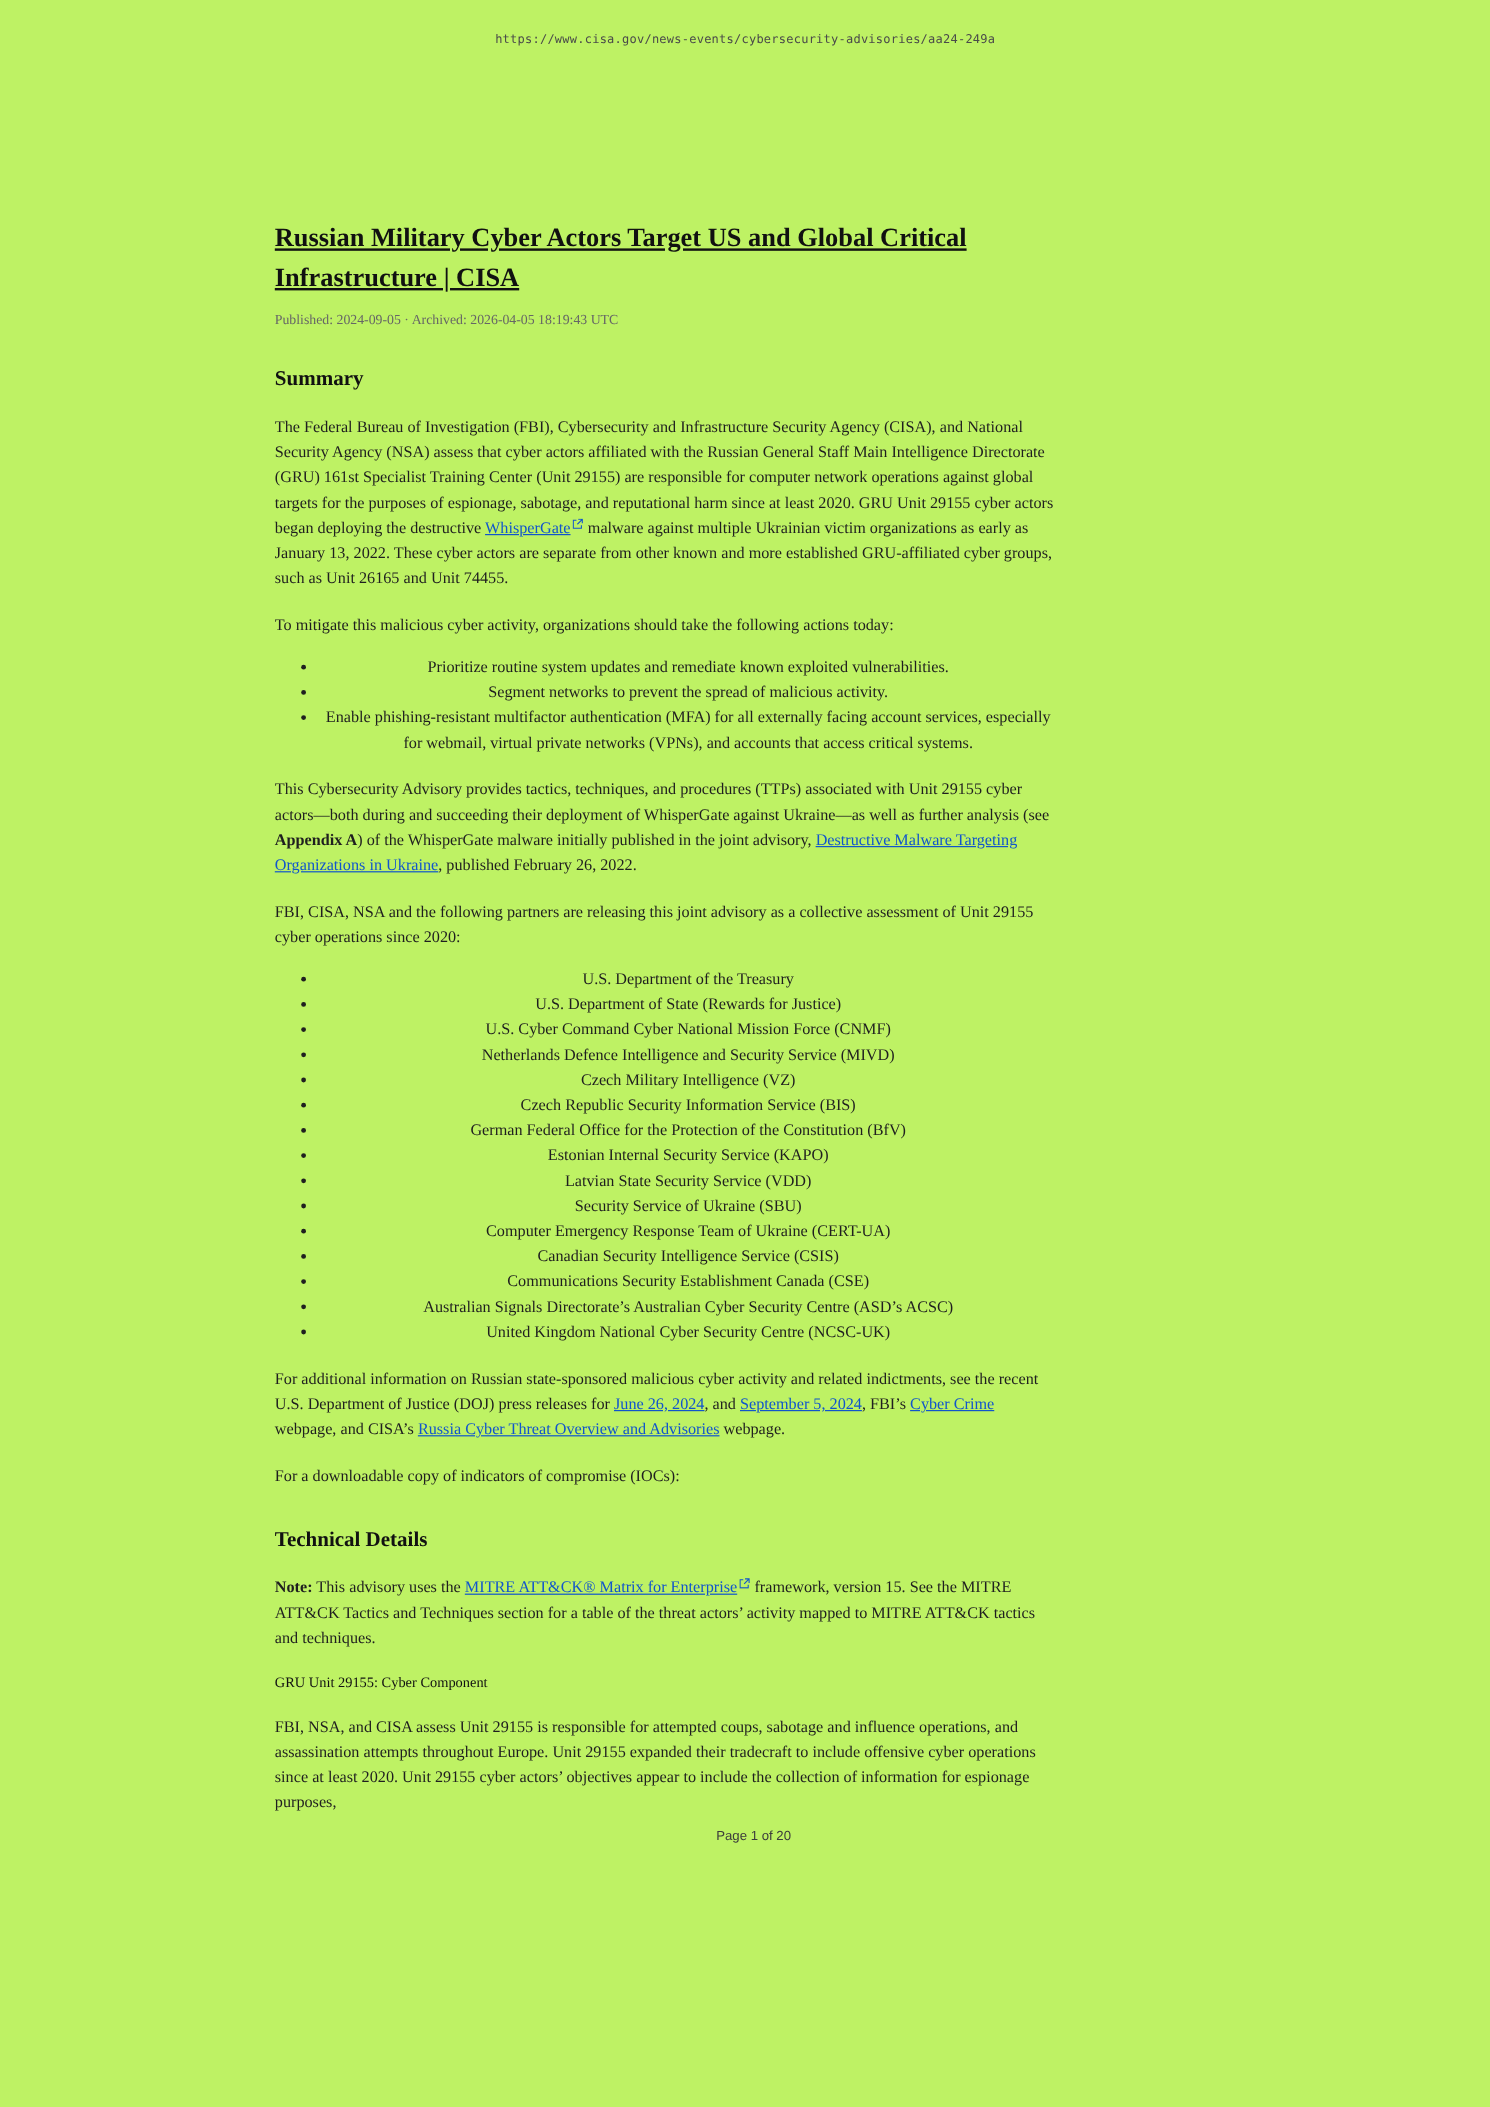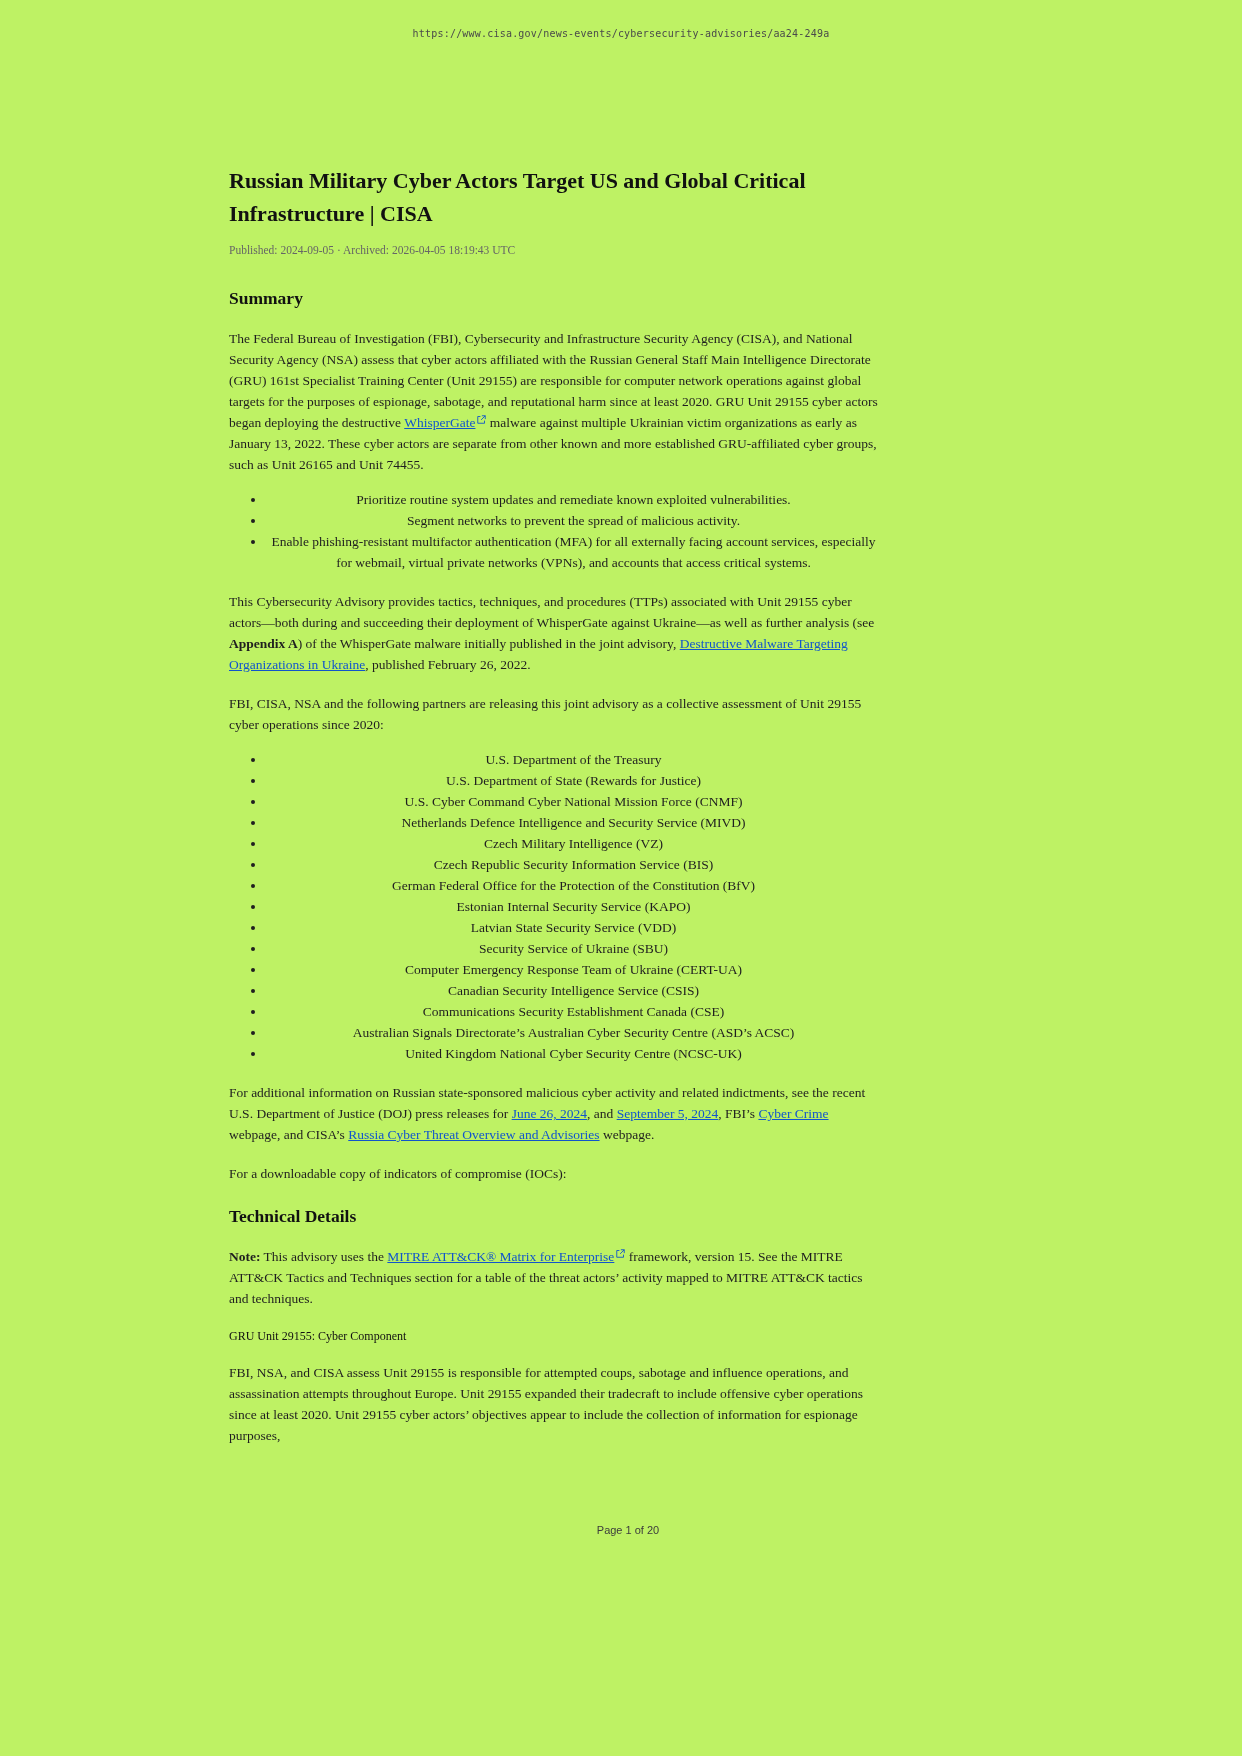--- a/index.html
+++ b/index.html
@@ -32,32 +32,33 @@
     position: absolute;
     left: 229px;
     top: 164px;
     width: 650px;
   }
   .doc-title {
     font-size: 22px;
     line-height: 33px;
     font-weight: 700;
     color: #111111;
-    margin: 0 0 14px 0;
+    margin: 17px 0 14px 0;
+    text-decoration: underline;
   }
   .meta {
     font-size: 11.5px;
     color: #666666;
     margin: 0 0 32px 0;
   }
   .section-heading {
     font-size: 17.5px;
     font-weight: 700;
     color: #111111;
-    margin: 22px 0 19px 0;
+    margin: 32px 0 19px 0;
   }
   .subheading {
     font-size: 12px;
     font-weight: 400;
     color: #111111;
     margin: 20px 0 17px 0;
   }
   .body {
     font-size: 13.5px;
     line-height: 21px;
@@ -109,20 +110,21 @@
 
     <p class="meta">Published: 2024-09-05 · Archived: 2026-04-05 18:19:43 UTC</p>
 
     <h2 class="section-heading">Summary</h2>
 
     <p class="body"><span>The Federal Bureau of Investigation (FBI), Cybersecurity and Infrastructure Security Agency (CISA), and National Security Agency (NSA) assess that cyber actors affiliated with the Russian General Staff Main Intelligence Directorate (GRU) 161st Specialist Training Center (Unit 29155) are responsible for computer network operations against global targets for the purposes of espionage, sabotage, and reputational harm since at least 2020. GRU Unit 29155 cyber actors began deploying the destructive </span><a class="link"><span>WhisperGate</span><span class="ext-icon"><svg viewBox="0 0 12 12">
               <path d="M4.5 2H1v9h9V7.5" fill="none" stroke="currentColor" stroke-width="1.2"></path>
               <path d="M6.5 1H11v4.5M11 1L5.5 6.5" fill="none" stroke="currentColor" stroke-width="1.2"></path>
             </svg></span></a><span> malware against multiple Ukrainian victim organizations as early as January 13, 2022. These cyber actors are separate from other known and more established GRU-affiliated cyber groups, such as Unit 26165 and Unit 74455.</span></p>
 
+    <p class="body">To mitigate this malicious cyber activity, organizations should take the following actions today:</p>
 
     <ul class="body-list">
       <li>Prioritize routine system updates and remediate known exploited vulnerabilities.</li>
       <li>Segment networks to prevent the spread of malicious activity.</li>
       <li>Enable phishing-resistant multifactor authentication (MFA) for all externally facing account services, especially for webmail, virtual private networks (VPNs), and accounts that access critical systems.</li>
     </ul>
 
     <p class="body"><span>This Cybersecurity Advisory provides tactics, techniques, and procedures (TTPs) associated with Unit 29155 cyber actors—both during and succeeding their deployment of WhisperGate against Ukraine—as well as further analysis (see </span><strong>Appendix A</strong><span>) of the WhisperGate malware initially published in the joint advisory, </span><a class="link">Destructive Malware Targeting Organizations in Ukraine</a><span>, published February 26, 2022.</span></p>
 
     <p class="body">FBI, CISA, NSA and the following partners are releasing this joint advisory as a collective assessment of Unit 29155 cyber operations since 2020:</p>

